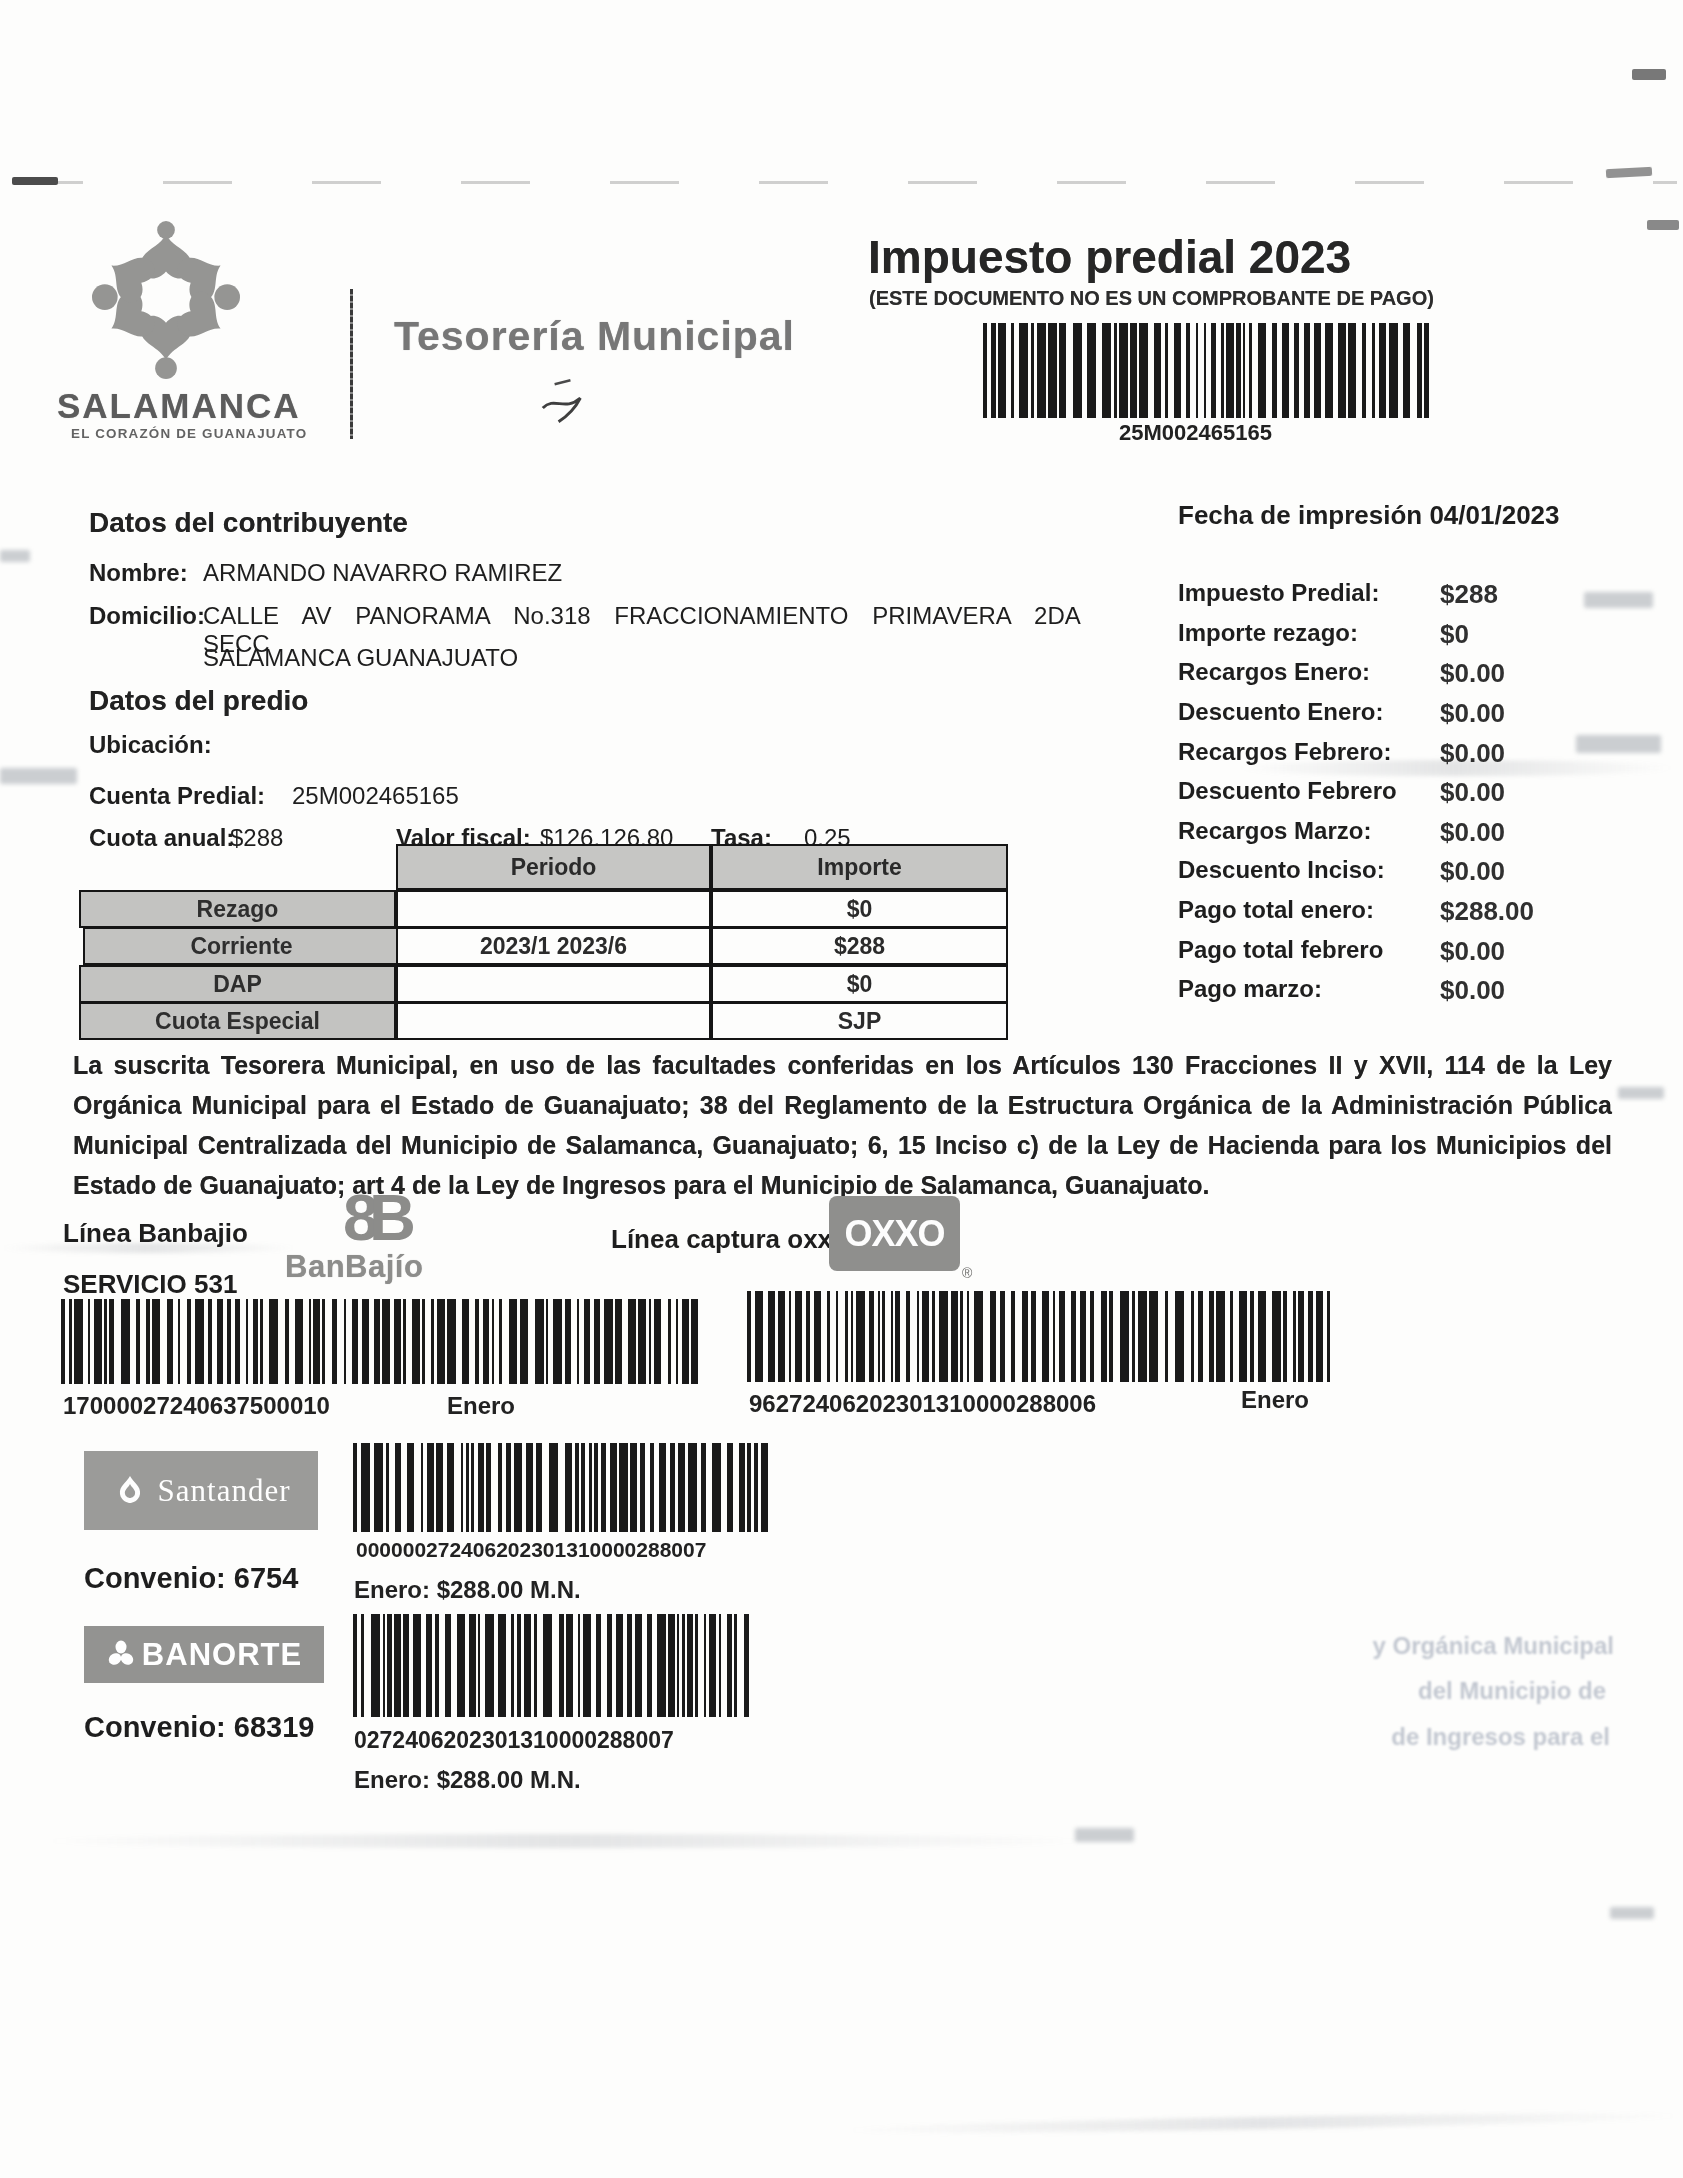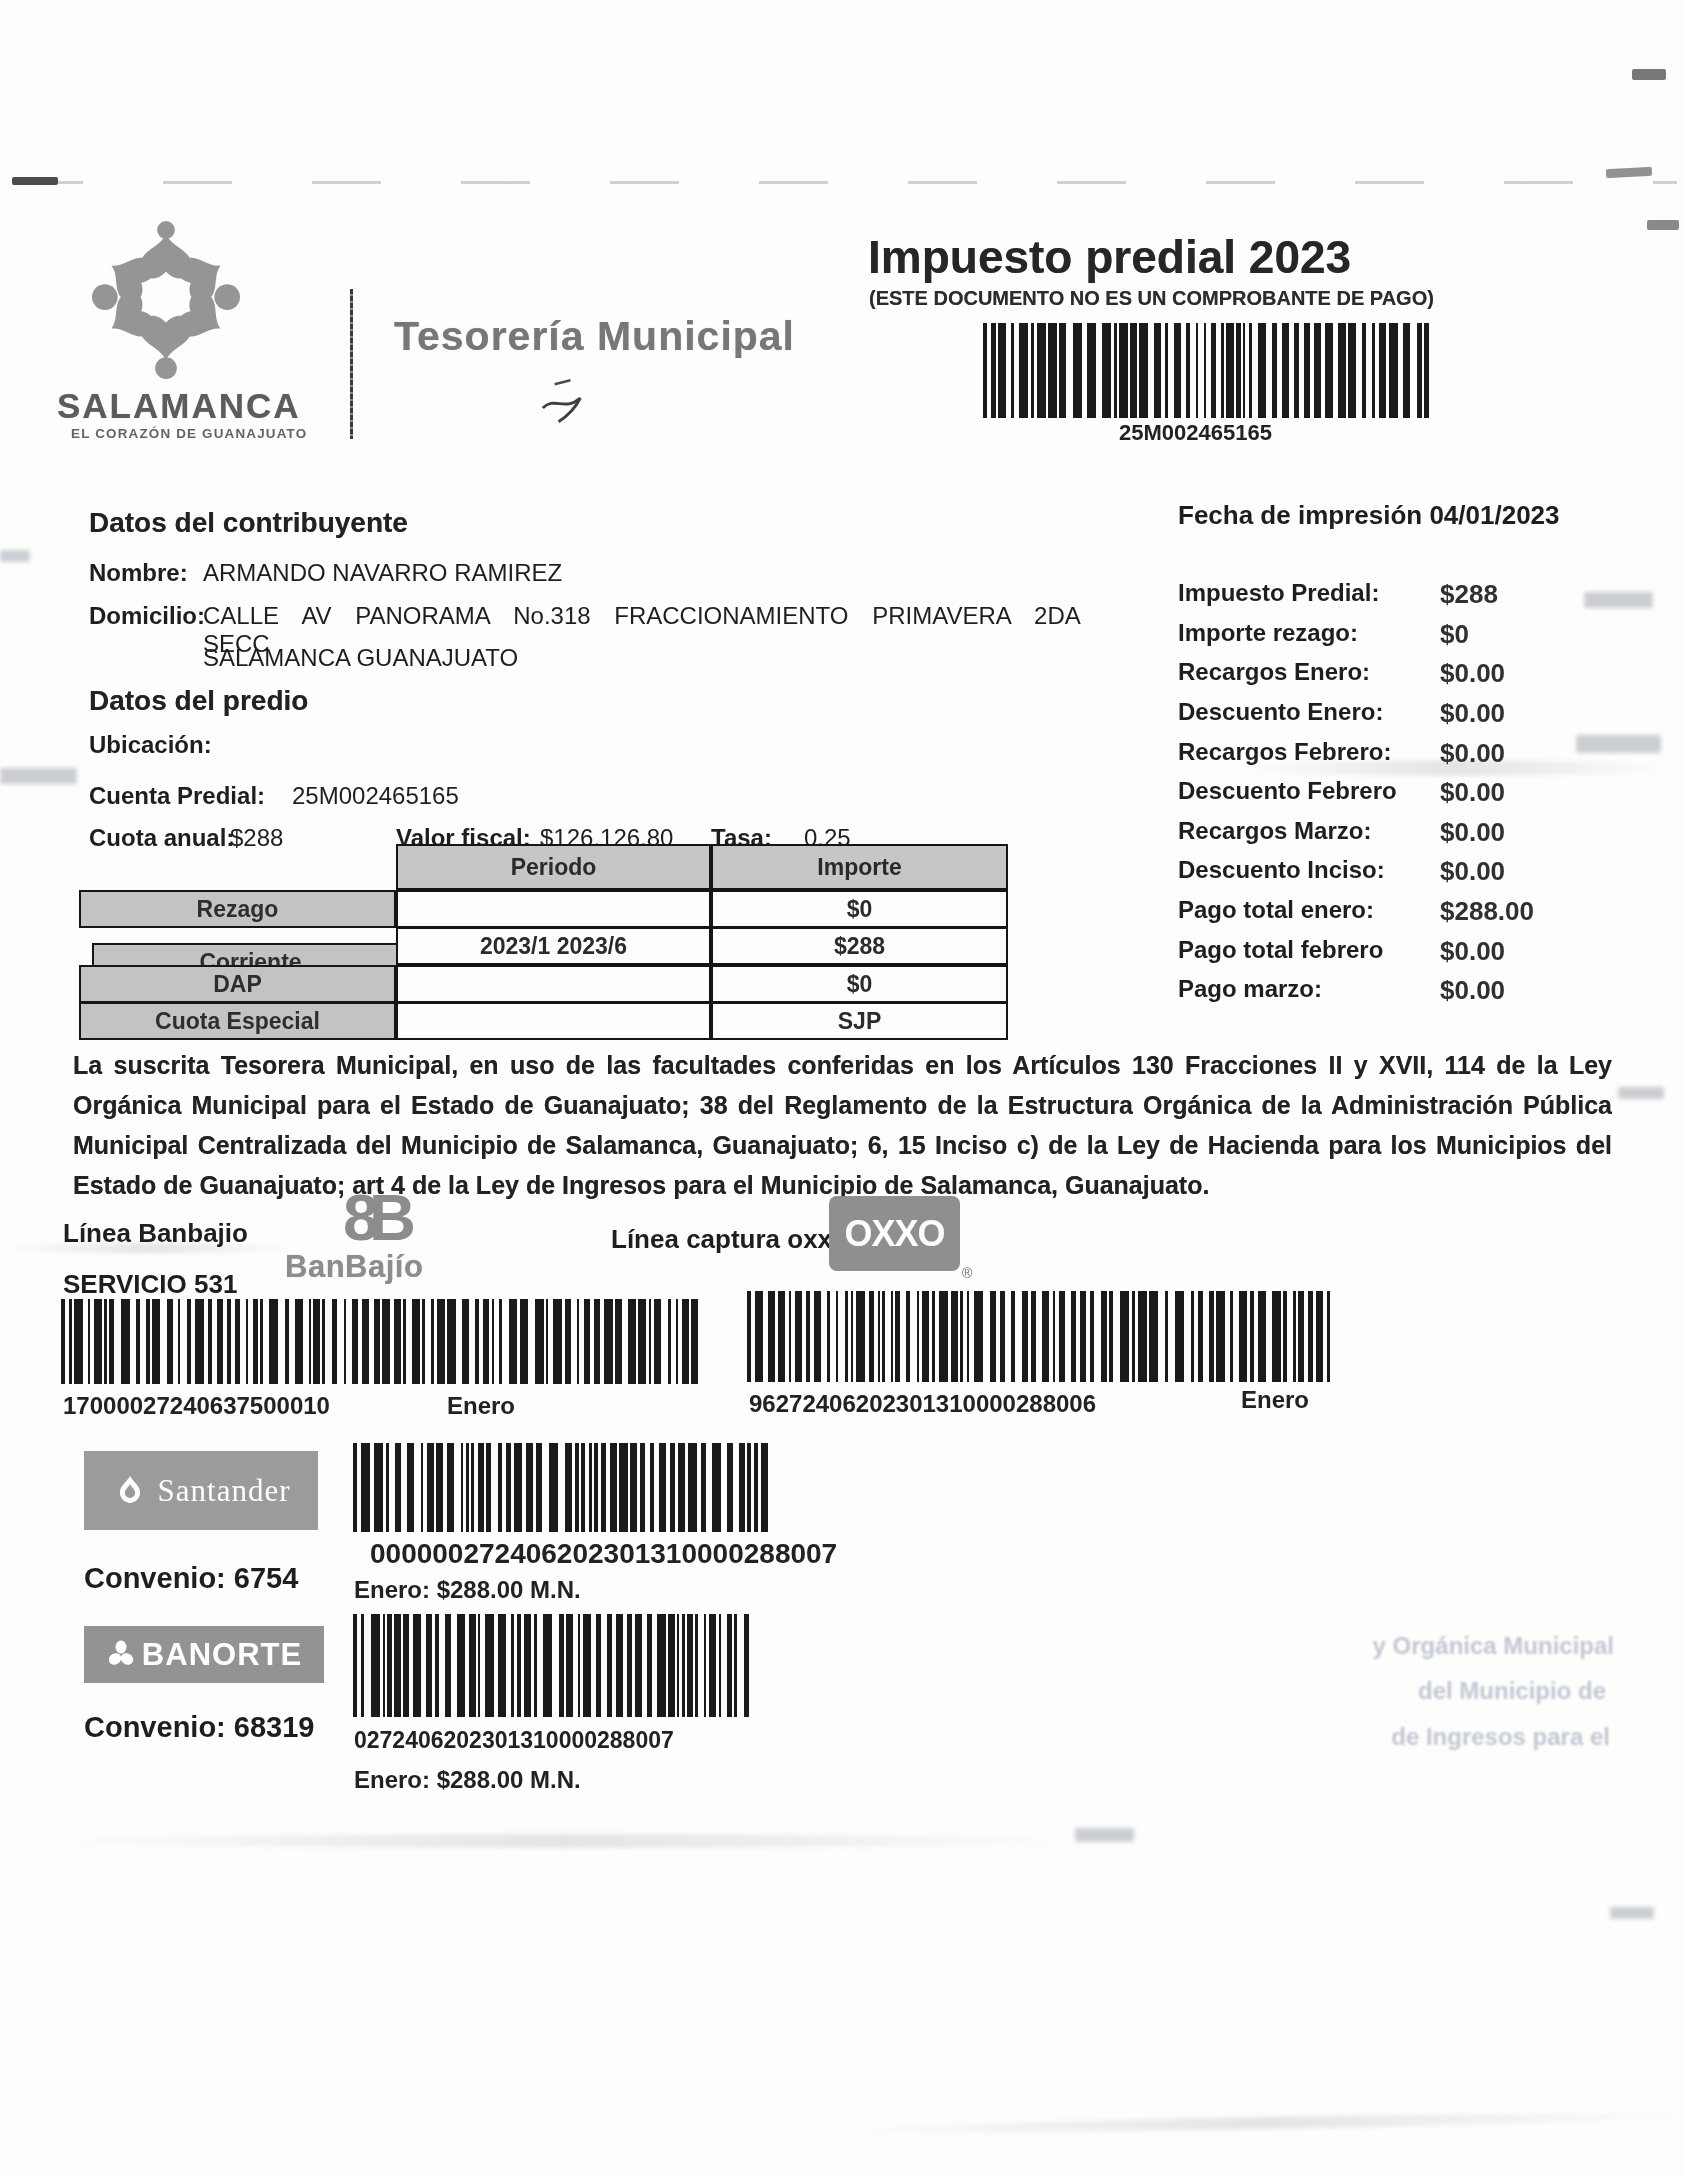--- a/index.html
+++ b/index.html
@@ -280,21 +280,21 @@
   </div>
 
   <div class="abs ptable">
     <div class="cell hdr" style="left:317px;top:0;width:315px;height:46px;">Periodo</div>
     <div class="cell hdr" style="left:632px;top:0;width:297px;height:46px;">Importe</div>
 
     <div class="cell rowlbl" style="left:0;top:46px;width:317px;height:38px;">Rezago</div>
     <div class="cell datacell" style="left:317px;top:46px;width:315px;height:38px;"></div>
     <div class="cell datacell" style="left:632px;top:46px;width:297px;height:38px;">$0</div>
 
-    <div class="cell rowlbl" style="left:13px;top:83px;width:317px;height:38px;margin-top:16px;">Corriente</div>
+    <div class="cell rowlbl" style="left:4px;top:83px;width:317px;height:38px;">Corriente</div>
     <div class="cell datacell" style="left:317px;top:83px;width:315px;height:38px;">2023/1 2023/6</div>
     <div class="cell datacell" style="left:632px;top:83px;width:297px;height:38px;">$288</div>
 
     <div class="cell rowlbl" style="left:0;top:121px;width:317px;height:38px;">DAP</div>
     <div class="cell datacell" style="left:317px;top:121px;width:315px;height:38px;"></div>
     <div class="cell datacell" style="left:632px;top:121px;width:297px;height:38px;">$0</div>
 
     <div class="cell rowlbl" style="left:0;top:158px;width:317px;height:38px;">Cuota Especial</div>
     <div class="cell datacell" style="left:317px;top:158px;width:315px;height:38px;"></div>
     <div class="cell datacell" style="left:632px;top:158px;width:297px;height:38px;">SJP</div>
@@ -668,21 +668,21 @@
       <i style="width:6px"></i>
       <s style="width:2px"></s>
       <i style="width:4px"></i>
       <s style="width:3px"></s>
       <i style="width:4px"></i>
       <s style="width:3px"></s>
       <i style="width:7px"></i>
       <s style="width:7px"></s>
       <i style="width:5px"></i>
     </div>
-  <div class="abs bc-num" style="left:370px;top:1538px;font-size:28px;text-align:center;">000000272406202301310000288007</div>
+  <div class="abs bc-num" style="left:356px;top:1538px;font-size:21px;text-align:center;">000000272406202301310000288007</div>
   <div class="abs lbl" style="left:84px;top:1562px;font-size:29px;">Convenio: 6754</div>
   <div class="abs bc-num" style="left:354px;top:1576px;font-size:24px;">Enero: $288.00 M.N.</div>
 
   <div class="abs banorte-box">
     <svg width="30" height="30" viewBox="0 0 30 30">
       <g fill="#fff">
         <ellipse cx="15" cy="7" rx="5.5" ry="6.5"></ellipse>
         <ellipse cx="9" cy="19" rx="5.5" ry="6.5" transform="rotate(60 9 19)"></ellipse>
         <ellipse cx="21" cy="19" rx="5.5" ry="6.5" transform="rotate(-60 21 19)"></ellipse>
       </g>

